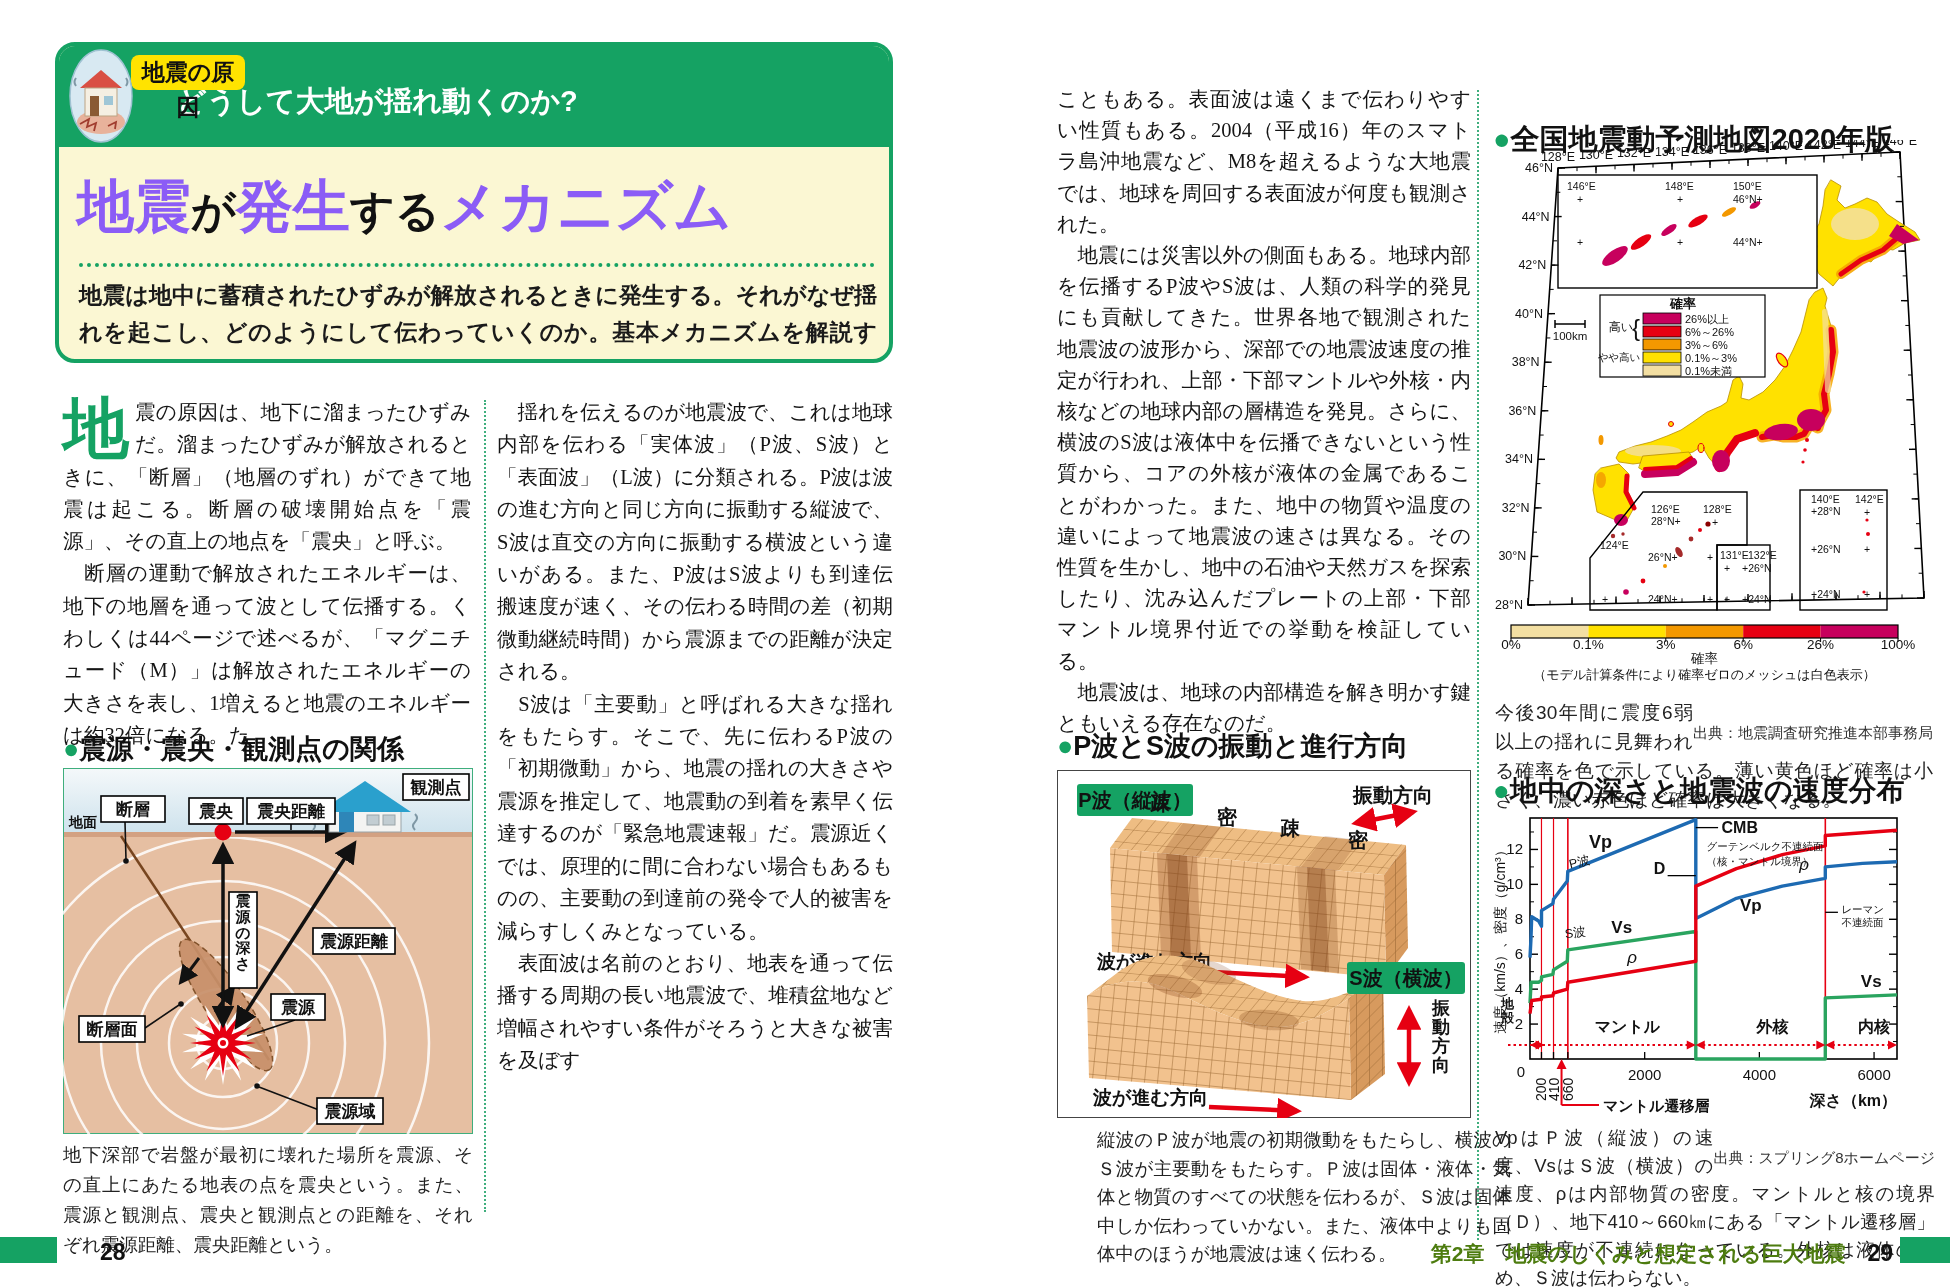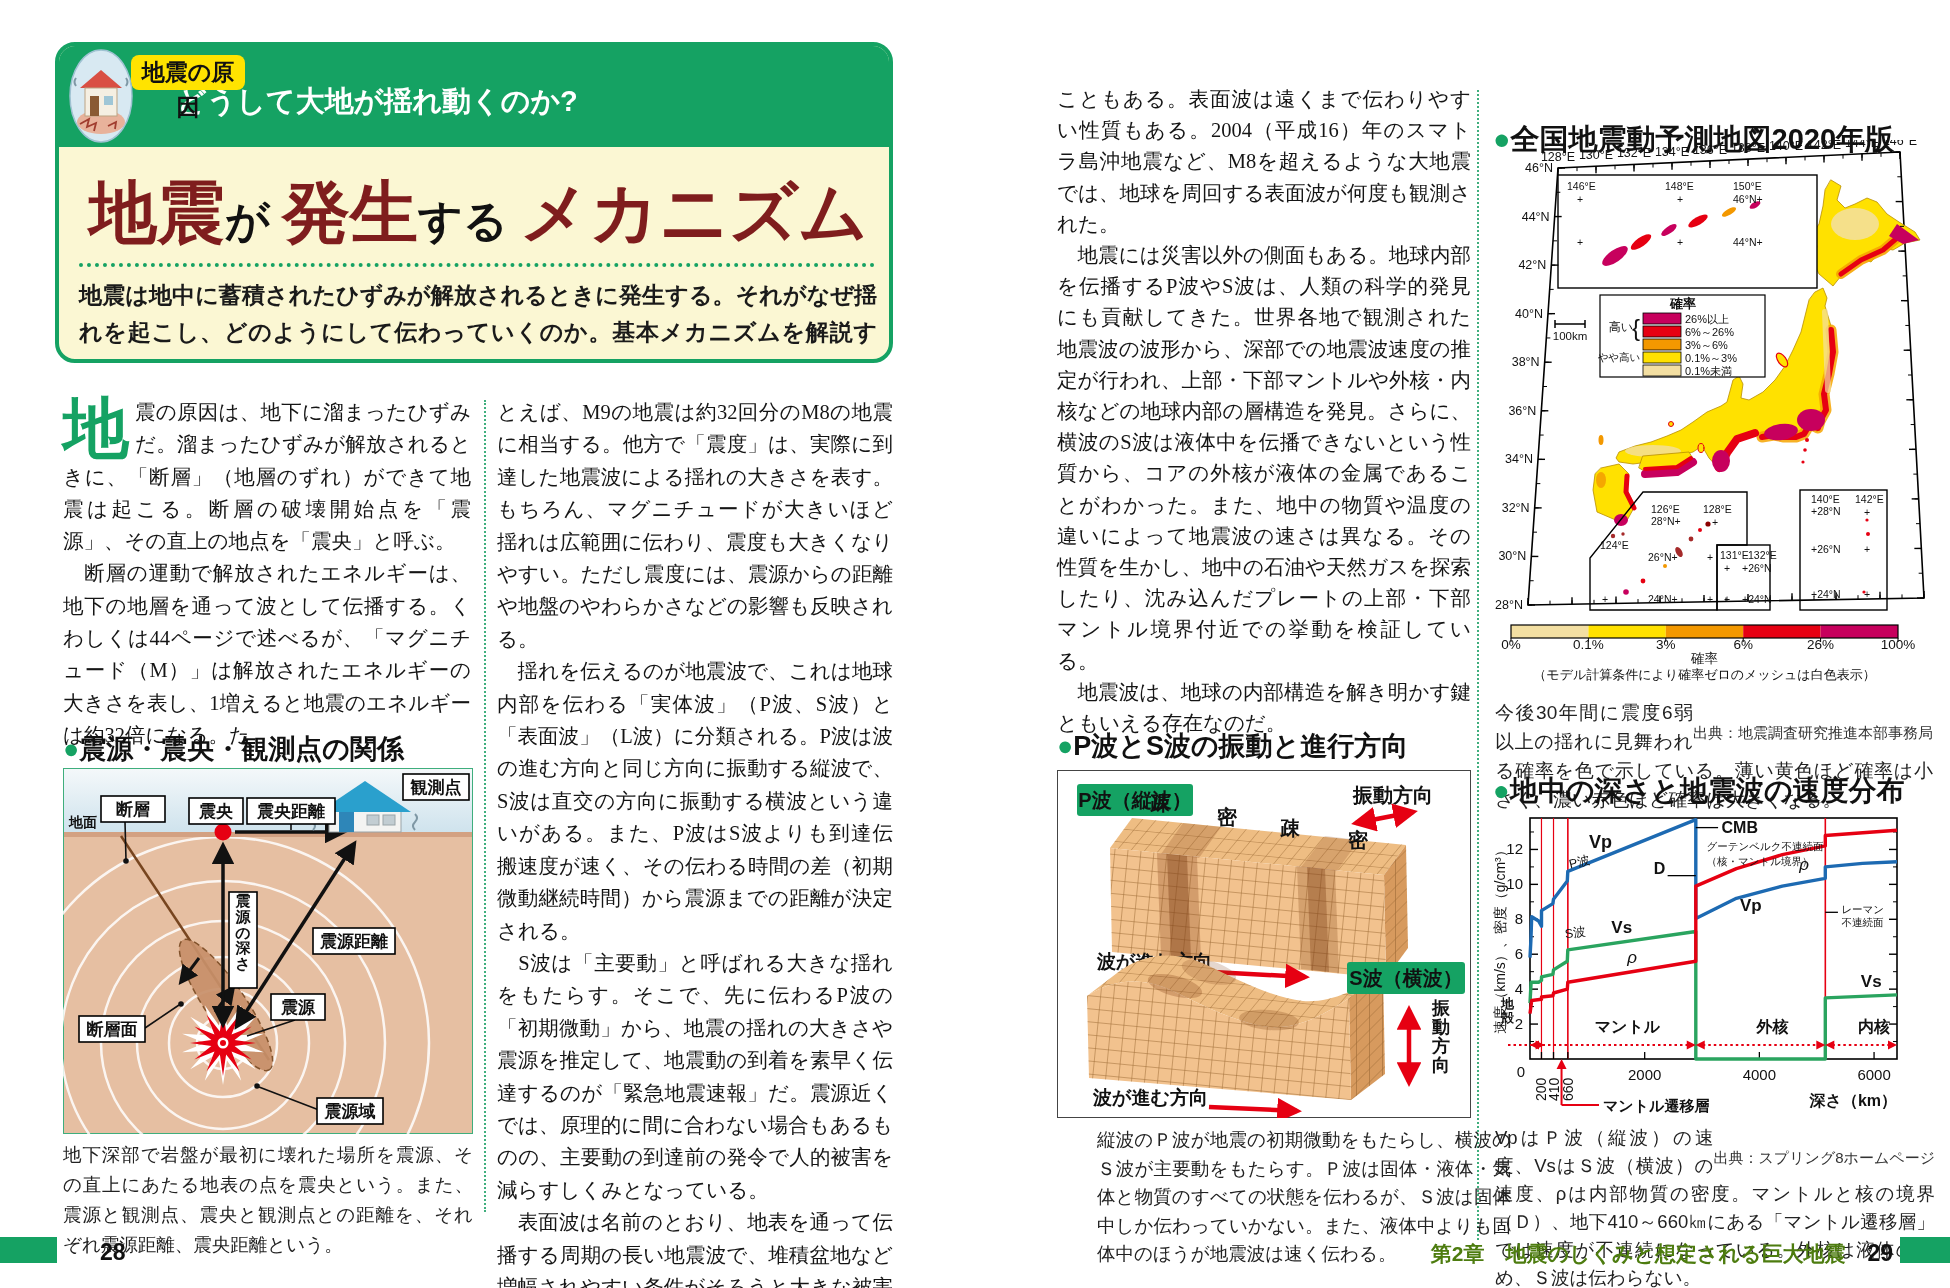--- a/index.html
+++ b/index.html
@@ -6,21 +6,21 @@
   .gothic{font-family:"Liberation Sans","DejaVu Sans",sans-serif;}
   #page{position:relative;width:1950px;height:1288px;background:#ffffff;overflow:hidden;
         font-family:"Liberation Serif","DejaVu Serif",serif;color:#111;}
   .abs{position:absolute;}
   
   #header-card{position:absolute;left:55px;top:42px;width:838px;height:321px;background:#fbf7d3;
     border:4px solid #15a263;border-radius:20px;overflow:hidden;box-sizing:border-box;}
   #header-top{position:absolute;left:0;top:0;width:100%;height:101px;background:#15a263;}
   #header-sub{position:absolute;left:118px;top:36px;color:#fff;font-size:29px;font-weight:bold;}
   #header-title{position:absolute;left:18px;top:132px;line-height:1;white-space:nowrap;font-weight:bold;}
-  .tseg-g{color:#7f1d1d;font-size:68px;font-weight:bold;margin-left:12px;}
+  .tseg-g{color:#8b5cf6;font-size:57px;font-weight:bold;}
   .tseg-b{color:#111;font-size:44px;font-weight:bold;}
   #header-rule{position:absolute;left:20px;top:217px;width:796px;border-top:4px dotted #15a263;}
   #header-lede{position:absolute;left:20px;top:231px;width:798px;font-size:23px;font-weight:bold;
     line-height:36.5px;color:#1a1a1a;text-align:justify;}
   #badge{position:absolute;left:131px;top:55px;width:114px;height:35px;background:#ffe300;border-radius:8px;
     text-align:center;line-height:35px;font-size:23px;font-weight:bold;color:#111;z-index:5;}
   #head-icon{position:absolute;left:68px;top:48px;z-index:6;}
   
   .bodycol{position:absolute;text-align:justify;font-size:20.5px;color:#151515;word-break:break-all;}
   #col1{left:63px;top:396px;width:408px;line-height:32.3px;}
@@ -94,21 +94,20 @@
     <rect x="22" y="48" width="9" height="20" fill="#8a5a33"></rect>
     <rect x="36" y="48" width="9" height="9" fill="#9fc6d6"></rect>
     <path d="M8,30 q-3,4 0,8 M58,30 q3,4 0,8" fill="none" stroke="#7f98a5" stroke-width="2"></path>
   </svg>
 
   <div id="col1" class="bodycol">
     <p><span id="dropcap">地</span><span>震の原因は、地下に溜まったひずみだ。溜まったひずみが解放されるときに、「断層」（地層のずれ）ができて地震は起こる。断層の破壊開始点を「震源」、その直上の地点を「震央」と呼ぶ。</span></p>
     <p>　断層の運動で解放されたエネルギーは、地下の地層を通って波として伝播する。くわしくは44ページで述べるが、「マグニチュード（M）」は解放されたエネルギーの大きさを表し、1増えると地震のエネルギーは約32倍になる。た</p>
   </div>
   <div id="col2" class="bodycol">
-    <p>とえば、M9の地震は約32回分のM8の地震に相当する。他方で「震度」は、実際に到達した地震波による揺れの大きさを表す。もちろん、マグニチュードが大きいほど揺れは広範囲に伝わり、震度も大きくなりやすい。ただし震度には、震源からの距離や地盤のやわらかさなどの影響も反映される。</p>
     <p>　揺れを伝えるのが地震波で、これは地球内部を伝わる「実体波」（P波、S波）と「表面波」（L波）に分類される。P波は波の進む方向と同じ方向に振動する縦波で、S波は直交の方向に振動する横波という違いがある。また、P波はS波よりも到達伝搬速度が速く、その伝わる時間の差（初期微動継続時間）から震源までの距離が決定される。</p>
     <p>　S波は「主要動」と呼ばれる大きな揺れをもたらす。そこで、先に伝わるP波の「初期微動」から、地震の揺れの大きさや震源を推定して、地震動の到着を素早く伝達するのが「緊急地震速報」だ。震源近くでは、原理的に間に合わない場合もあるものの、主要動の到達前の発令で人的被害を減らすしくみとなっている。</p>
     <p>　表面波は名前のとおり、地表を通って伝播する周期の長い地震波で、堆積盆地など増幅されやすい条件がそろうと大きな被害を及ぼす</p>
   </div>
   <div id="col3" class="bodycol">
     <p>こともある。表面波は遠くまで伝わりやすい性質もある。2004（平成16）年のスマトラ島沖地震など、M8を超えるような大地震では、地球を周回する表面波が何度も観測された。</p>
     <p>　地震には災害以外の側面もある。地球内部を伝播するP波やS波は、人類の科学的発見にも貢献してきた。世界各地で観測された地震波の波形から、深部での地震波速度の推定が行われ、上部・下部マントルや外核・内核などの地球内部の層構造を発見。さらに、横波のS波は液体中を伝播できないという性質から、コアの外核が液体の金属であることがわかった。また、地中の物質や温度の違いによって地震波の速さは異なる。その性質を生かし、地中の石油や天然ガスを探索したり、沈み込んだプレートの上部・下部マントル境界付近での挙動を検証している。</p>
     <p>　地震波は、地球の内部構造を解き明かす鍵ともいえる存在なのだ。</p>
   </div>
   <div class="col-divider" style="left:484px;top:400px;height:812px;"></div>

